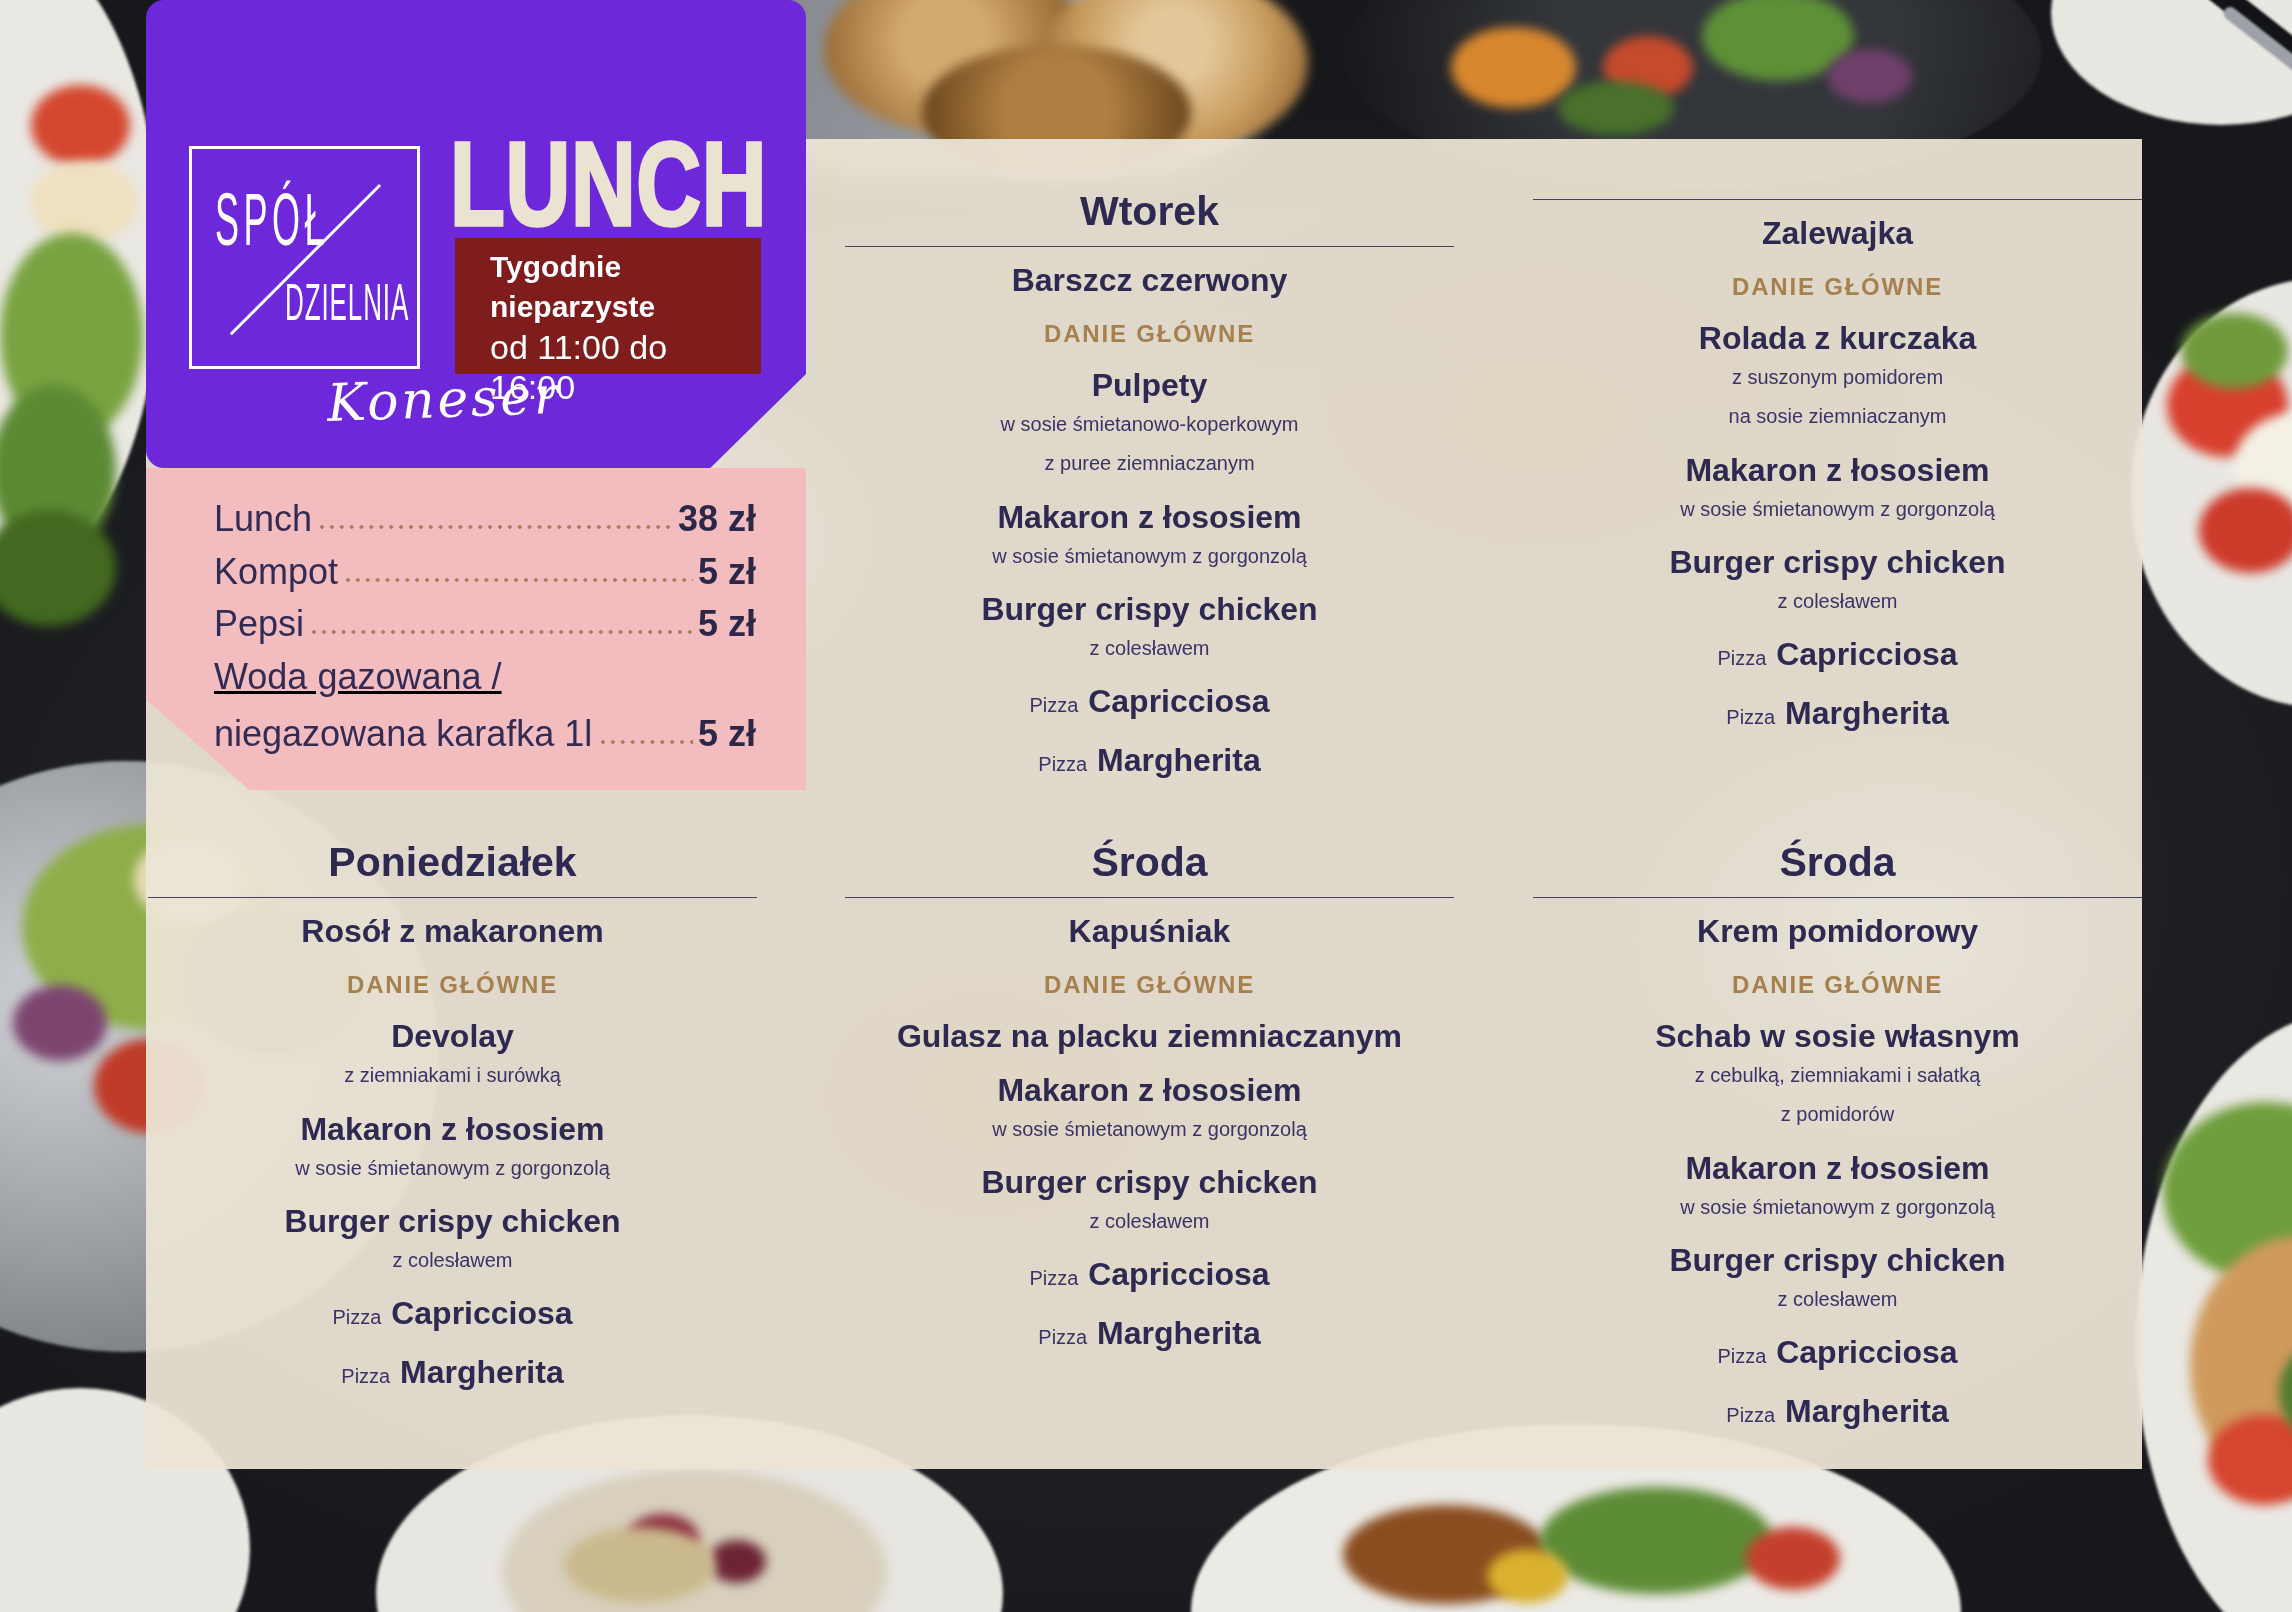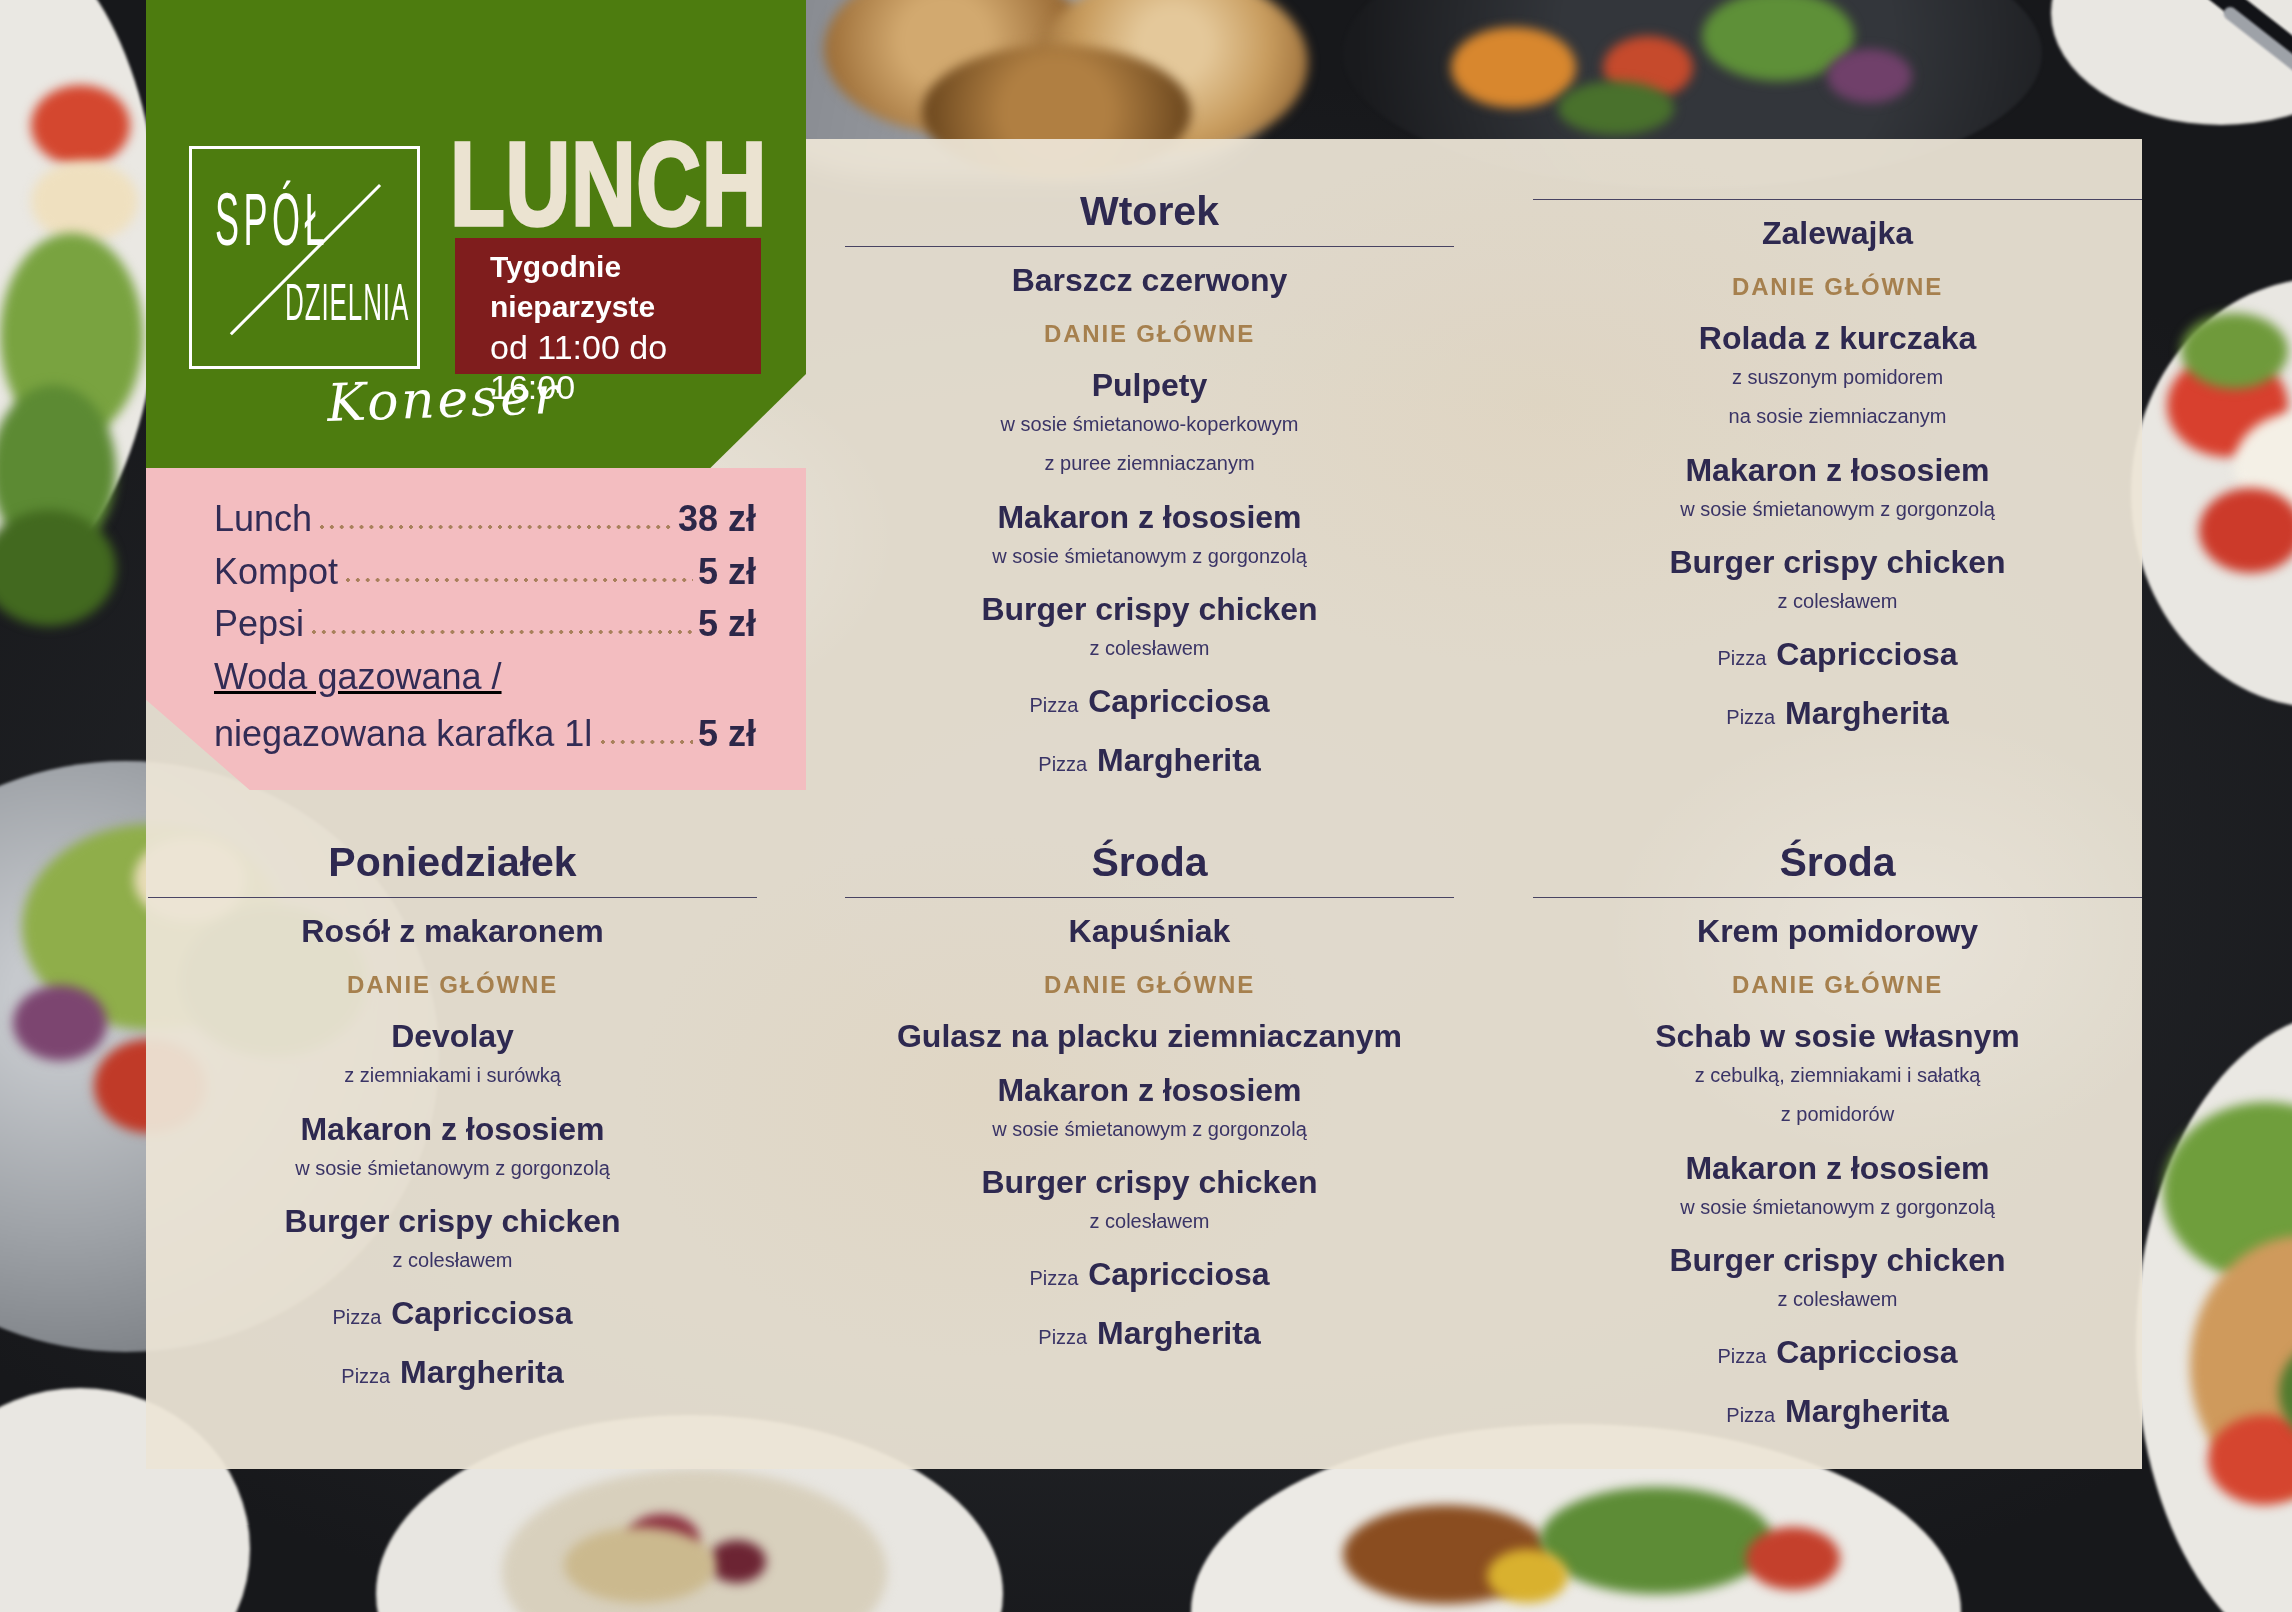--- a/index.html
+++ b/index.html
@@ -21,22 +21,22 @@
     background:rgba(236,228,214,0.94);
     background-image:
       radial-gradient(448px 287px at 22% 30%, rgba(255,255,255,0.35), rgba(255,255,255,0) 70%),
       radial-gradient(573px 376px at 70% 20%, rgba(222,204,176,0.30), rgba(222,204,176,0) 70%),
       radial-gradient(502px 376px at 42% 72%, rgba(224,206,178,0.28), rgba(224,206,178,0) 70%),
       radial-gradient(430px 322px at 88% 60%, rgba(255,255,255,0.25), rgba(255,255,255,0) 70%);
   }
 
   
   .navy-block{position:absolute;left:146px;top:0;width:660px;height:468px;
-    background:#4d7c0f;
-    clip-path:polygon(0 0,100% 0,100% 79.9%,85.5% 100%,0 100%);}
+    background:#6d28d9;
+    clip-path:polygon(0 0,100% 0,100% 79.9%,85.5% 100%,0 100%);border-radius:18px;}
   .logo-square{position:absolute;left:43px;top:146px;width:225px;height:217px;
     border:3.6px solid #ffffff;}
   .logo-word{position:absolute;color:#ffffff;font-weight:400;line-height:1;
     transform-origin:top left;white-space:nowrap;}
   .logo-top{left:23px;top:34px;font-size:36px;letter-spacing:4.5px;transform:scaleY(2.05);}
   .logo-bottom{left:93px;top:127px;font-size:26px;letter-spacing:0.9px;transform:scaleY(2.0);}
   .logo-slash{position:absolute;left:112px;top:4.5px;width:2.7px;height:211px;
     background:#ffffff;transform:rotate(45deg);}
   .brand-script{position:absolute;left:181px;top:369px;color:#ffffff;
     font-family:"DejaVu Serif",serif;font-style:italic;font-size:52px;

